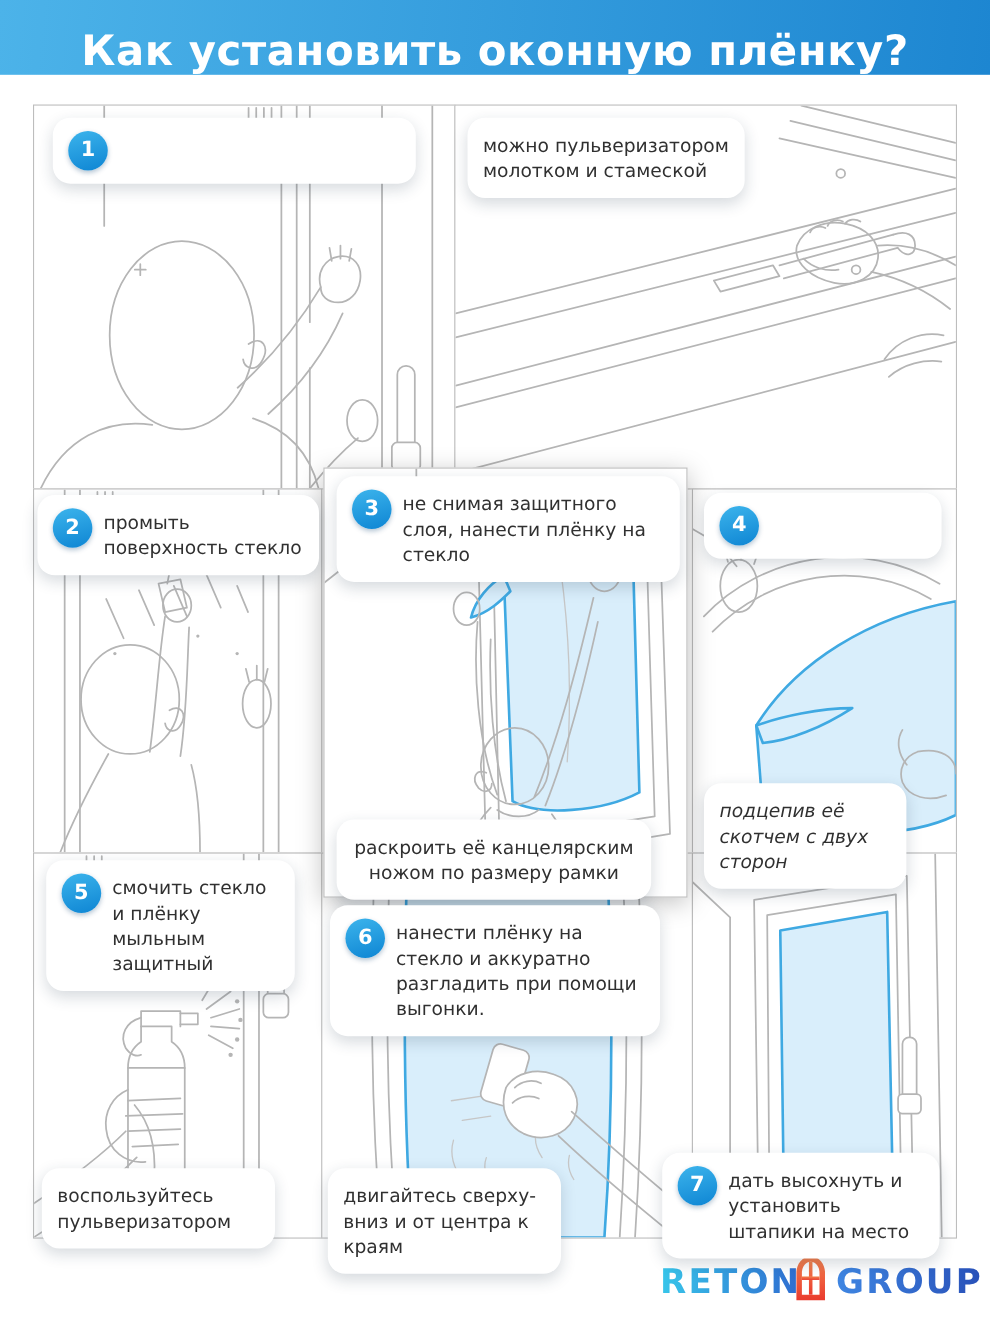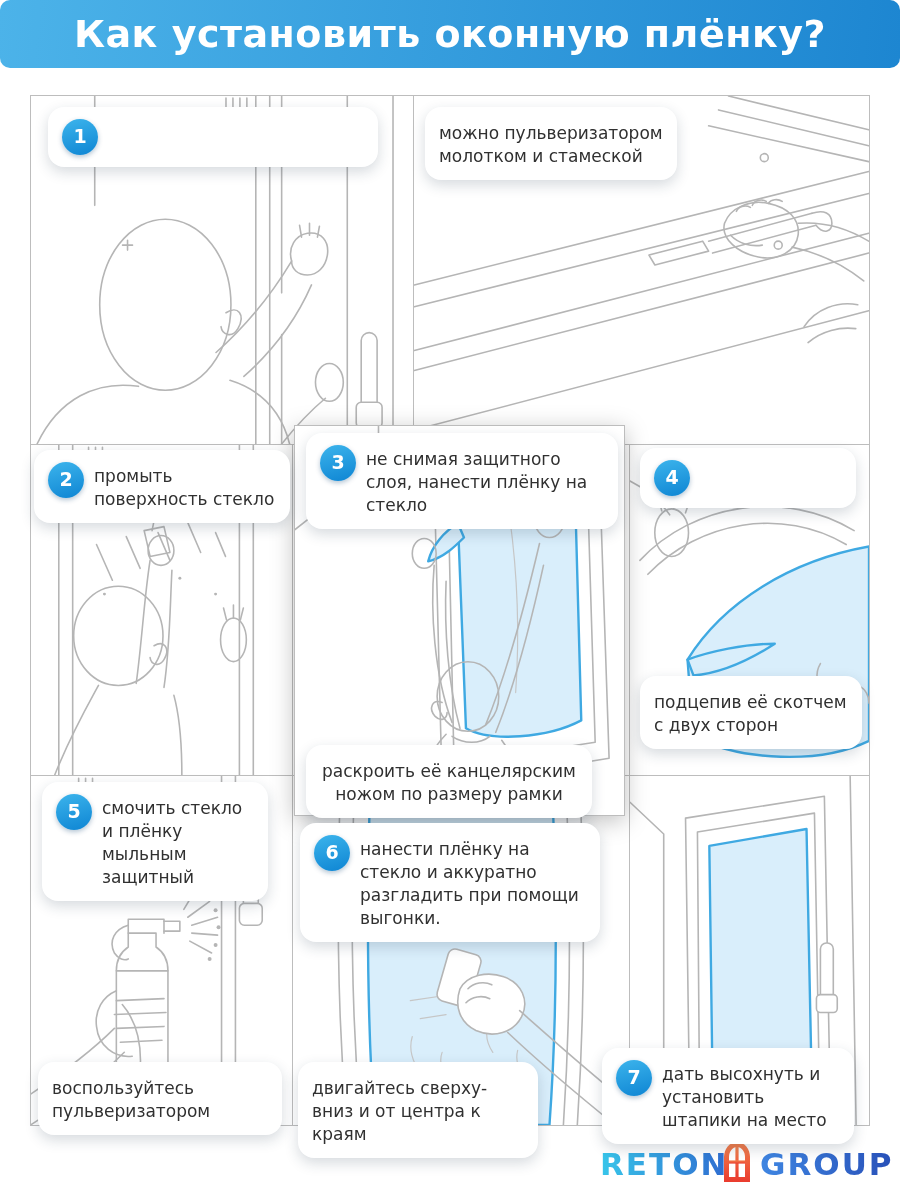--- a/index.html
+++ b/index.html
@@ -5,21 +5,21 @@
   * { box-sizing: border-box; margin: 0; padding: 0; }
   html,body { background:#ffffff; }
   .page {
     position: relative; width: 900px; height: 1200px;
     background: #ffffff; overflow: hidden;
     font-family: "DejaVu Sans", sans-serif;
   }
   .header {
     position: absolute; left:0; top:0; width:900px; height:68px;
     background: linear-gradient(96deg, var(--header-from,#4cb3e9) 0%, var(--header-to,#1d86d1) 100%);
-    display:flex; align-items:center; justify-content:center;border-radius:10px;
+    display:flex; align-items:flex-end; justify-content:center;
   }
   .header-title {
     color:#fff; font-size:38px; font-weight:bold; letter-spacing:0.5px;
     white-space:nowrap;
   }
   .panel {
     position:absolute; background:#fff;
     border:1.5px solid var(--panel-border,#bdbdbd);
     overflow:hidden;
   }
@@ -46,26 +46,26 @@
     color:#fff; font-weight:bold; font-size:19px;
     display:flex; align-items:center; justify-content:center;
     box-shadow: 0 2px 5px rgba(0,60,110,0.3);
   }
   .callout .txt { padding-top:3px; }
   #c1 { left:48px;  top:107px;  width:330px; }
   #n1 { left:425px; top:107px;  width:252px; }
   #c2 { left:34px;  top:450px;  width:256px; }
   #c3 { left:306px; top:433px;  width:312px; }
   #c4 { left:640px; top:448px;  width:216px; }
-  #n4 { left:640px; top:676px;  width:222px; }
+  #n4 { left:640px; top:712px;  width:184px;font-style:italic; }
   #n3 { left:306px; top:745px;  width:286px;text-align:center; }
   #c5 { left:42px;  top:782px;  width:226px; }
   #c6 { left:300px; top:823px;  width:300px; }
-  #n5 { left:38px;  top:1062px; width:244px; }
-  #n6 { left:298px; top:1062px; width:240px; }
+  #n5 { left:38px;  top:1062px; width:212px; }
+  #n6 { left:298px; top:1062px; width:212px; }
   #c7 { left:602px; top:1048px; width:252px; }
   .ln   { fill:none; stroke:var(--sketch-line,#b5b5b5); stroke-width:1.6;
           stroke-linecap:round; stroke-linejoin:round; }
   .thin { fill:none; stroke:#c6c6c6; stroke-width:1.2; stroke-linecap:round; }
   .film { fill:var(--film,#d9eefb); stroke:var(--film-stroke,#3fa9e2); stroke-width:2.4;
           stroke-linejoin:round; }
   .fillw rect, rect.fillw, .fillw path, path.fillw { fill:#ffffff; }
   .dot  { fill:var(--sketch-line,#b5b5b5); stroke:none; }
   .footer {
     position:absolute; left:0; top:1138px; width:900px;

